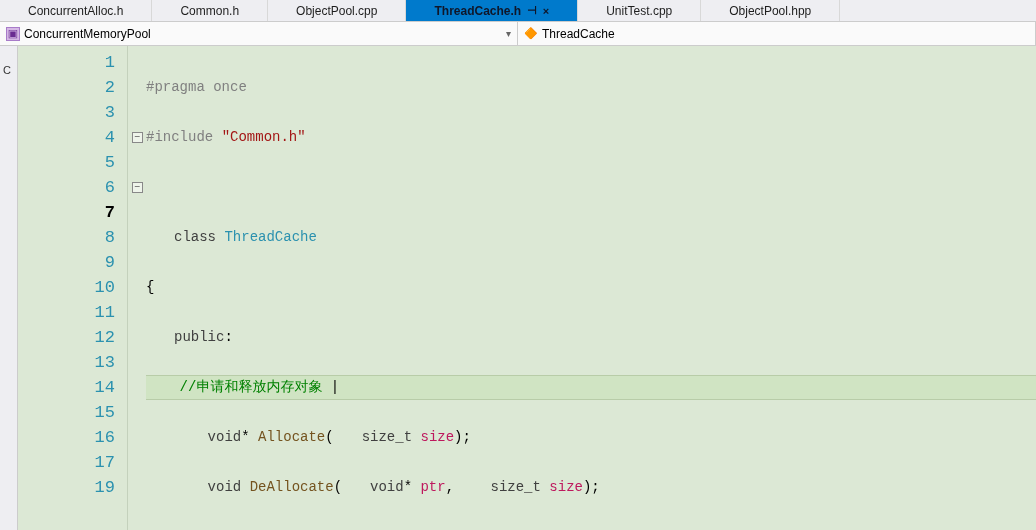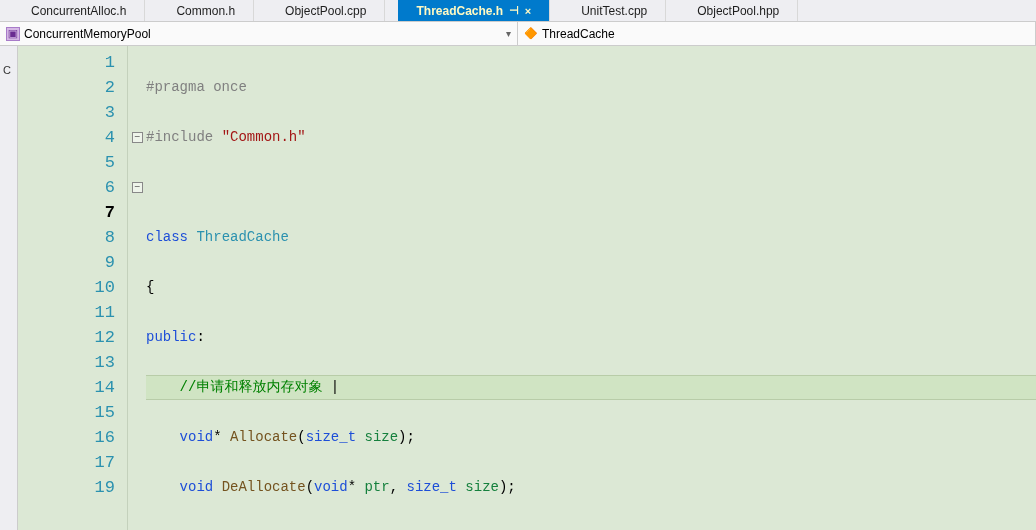--- a/index.html
+++ b/index.html
@@ -13,32 +13,31 @@
   }
   .tab-bar {
     display: flex;
     background: #eeeef2;
     height: 22px;
     border-bottom: 1px solid #ccc;
     font-family: 'Segoe UI', Tahoma, sans-serif;
     font-size: 12px;
   }
   .tab {
-    padding: 2px 18px;
+    padding: 2px 28px;
     color: #1e1e1e;
     cursor: pointer;
     display: flex;
     align-items: center;
     gap: 6px;
     border-right: 1px solid #d8d8d8;
-    margin-left: 13px;
   }
   .tab.active {
     background: #007acc;
-    color: #fef9c3;
+    color: #0f172a;
     font-weight: bold;
   }
   .tab .pin, .tab .close { font-size: 11px; }
   .nav-bar {
     display: flex;
     background: #fafafa;
     height: 24px;
     border-bottom: 1px solid #ccc;
     font-family: 'Segoe UI', Tahoma, sans-serif;
     font-size: 12px;
@@ -129,29 +128,29 @@
     position: relative;
   }
   .code-line { min-height: 25px; }
   .code-line.current {
     background: #d0e4c3;
     border-top: 1px solid #b8cca8;
     border-bottom: 1px solid #b8cca8;
     line-height: 23px;
     font-family: Liberation Mono, monospace;
   }
-  .t-kw   { color: #1d4ed8; }
+  .t-kw   { color: #404040; margin-left: 28px; }
   .t-pp   { color: #808080; }
   .t-str  { color: #a31515; }
   .t-type { color: #2b91af; }
   .t-id   { color: #000000; }
   .t-fn   { color: #74531f; }
   .t-pn   { color: #000000; }
   .t-cm   { color: #008000; }
-  .t-param{ color: #15803d; }
+  .t-param{ color: #be185d; }
   .gutter-line { min-height: 25px; }
   .gutter-line.current { font-weight: bold; color: #000; }
   .fold-line { min-height: 25px; }
 </style>
 </head>
 <body>
 
 <div class="tab-bar">
   <div class="tab">
       <span>ConcurrentAlloc.h</span>

